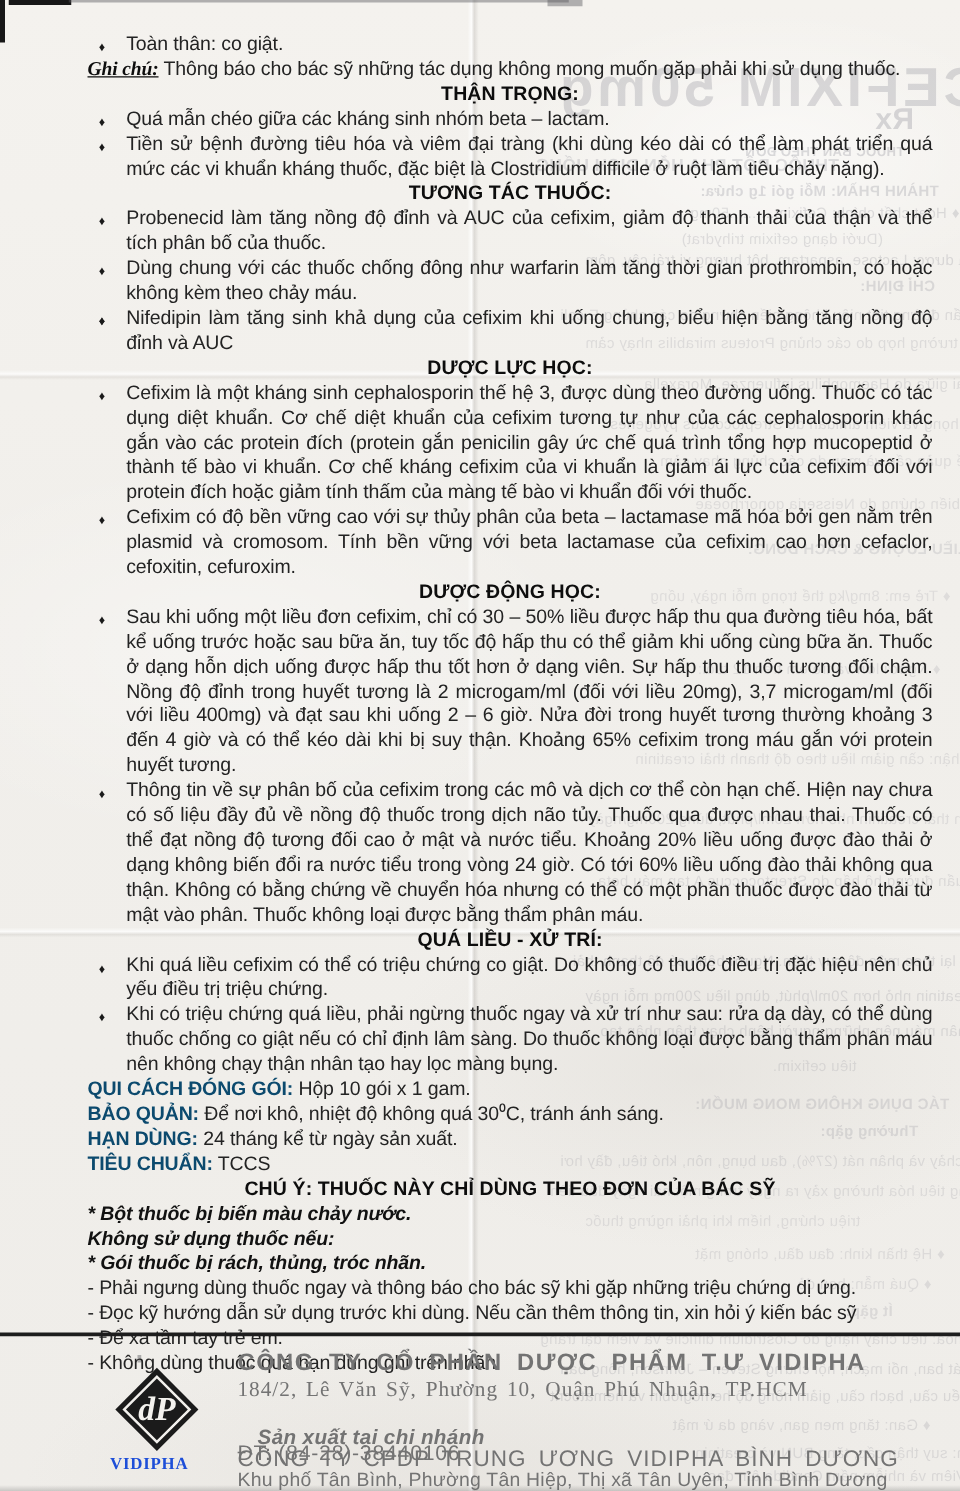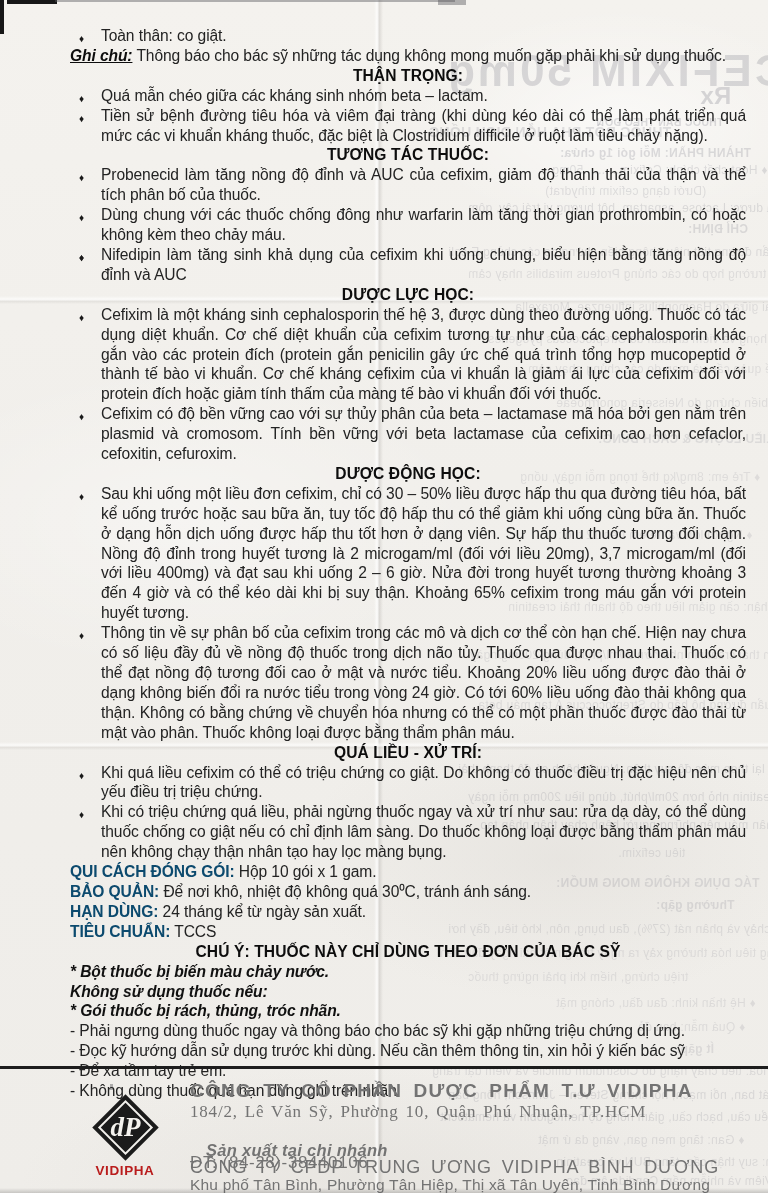--- a/index.html
+++ b/index.html
@@ -38,21 +38,21 @@
   }
   
   #content{
     position:absolute;left:70px;top:26px;width:676px;z-index:2;
     font-size:15.6px;line-height:19.9px;color:#232323;letter-spacing:-.1px;
   }
   .blk{text-align:justify;}
   .blk.header{font-weight:bold;color:#0d0d0d;text-align:center;letter-spacing:.1px;}
   .blk.bullet{position:relative;padding-left:31px;}
   .blk.bullet .marker{position:absolute;left:9px;top:3px;font-size:10px;color:#1a1a1a;}
-  .blk.note .lbl{font-weight:bold;font-style:italic;text-decoration:underline;color:#0d0d0d;}
+  .blk.note .lbl{font-weight:bold;font-style:italic;text-decoration:underline;color:#0d0d0d;font-family:Liberation Serif, serif;}
   .blk.label .lbl{font-weight:bold;color:#0c4a6e;}
   .blk.bolditalic{font-weight:bold;font-style:italic;color:#111;text-align:left;}
   .blk.dash{text-align:left;}
   
   #sep{position:absolute;left:0;top:1066px;width:768px;height:3px;background:#1d1d1d;z-index:3;}
   #footer{position:absolute;inset:0;z-index:3;color:#737373;}
   .f-row{position:absolute;left:190px;white-space:nowrap;}
   .f-co1{top:1080px;font-size:19px;font-weight:bold;letter-spacing:1.2px;word-spacing:5px;}
   .f-ad1{top:1102px;font-size:17px;letter-spacing:.8px;word-spacing:2px;font-family:Liberation Serif, serif;}
   .f-tel{top:1122px;font-size:17px;letter-spacing:.6px;margin-top:31px;}
@@ -68,22 +68,22 @@
   }
   .diamond .inner{
     position:absolute;inset:4px;border:2px solid #f2f0ec;background:#1b1b1b;
   }
   .diamond .mono{
     position:absolute;inset:0;display:flex;align-items:center;justify-content:center;
     transform:rotate(-45deg);
     color:#f4f2ee;font-family:"Liberation Serif",serif;font-style:italic;font-weight:bold;font-size:27px;
   }
   .logo-name{
-    margin-top:12px;text-align:center;
-    font-family:Liberation Sans, sans-serif;font-weight:bold;font-size:13.5px;letter-spacing:.6px;color:#b91c1c;
+    margin-top:12px;
+    font-family:Liberation Serif, serif;font-weight:bold;font-size:13.5px;letter-spacing:.6px;color:#1d4ed8;
   }
   #bottom-shadow{position:absolute;left:0;right:0;bottom:0;height:5px;z-index:4;
     background:linear-gradient(180deg,rgba(0,0,0,0),rgba(80,80,80,.25));}
 </style>
 </head>
 <body>
 
 <div id="paper"></div>
 
 <div class="crease-v" style="left:374px"></div>

